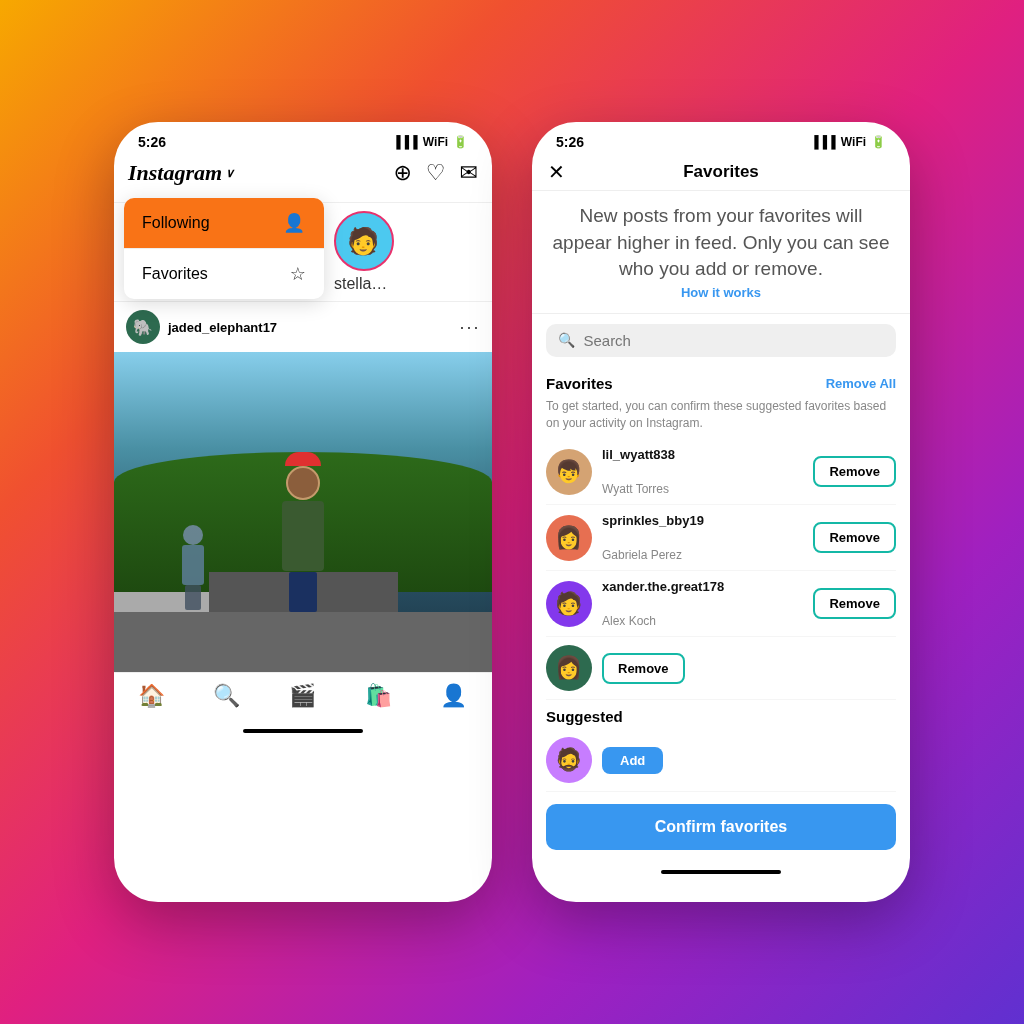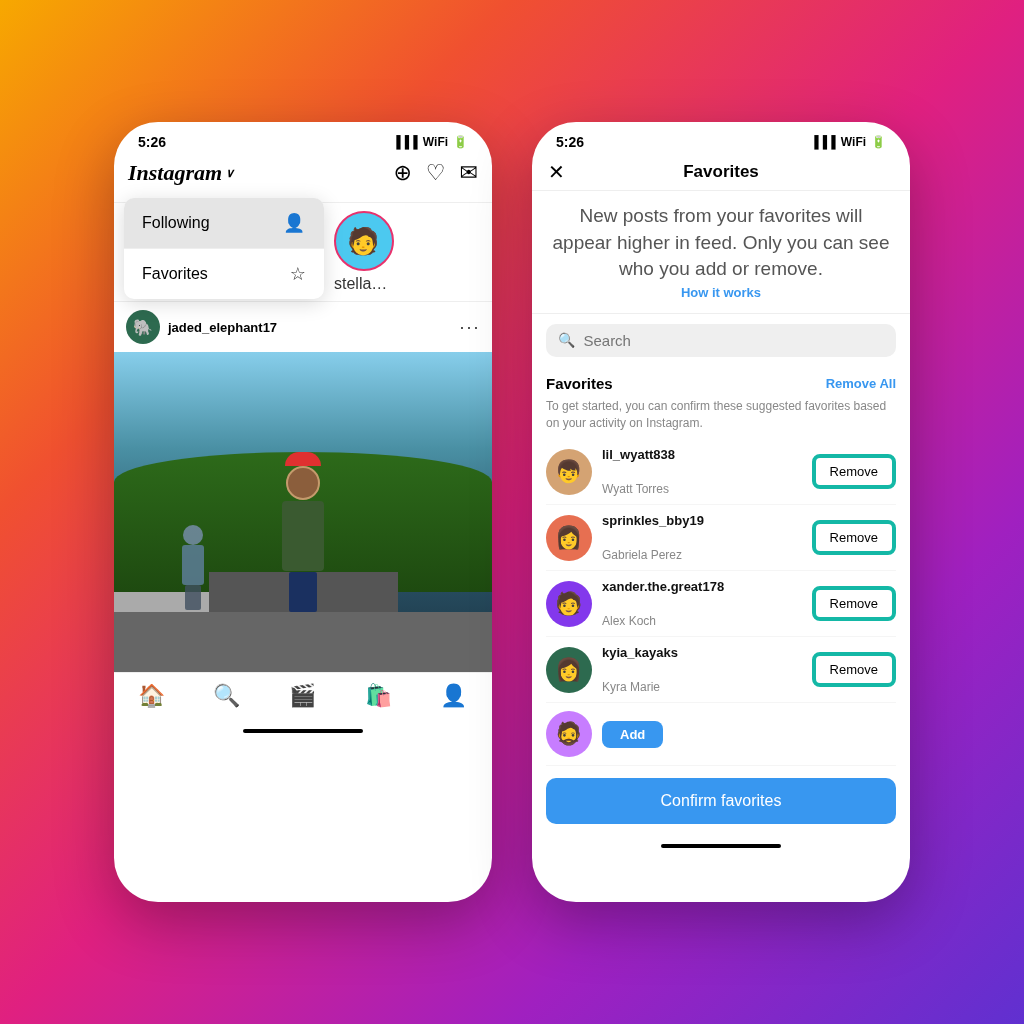--- a/index.html
+++ b/index.html
@@ -72,21 +72,21 @@
     .dropdown-item {
       display: flex;
       align-items: center;
       justify-content: space-between;
       padding: 14px 18px;
       font-size: 16px;
       font-weight: 500;
       cursor: pointer;
     }
     .dropdown-item:first-child {
-      background: #e5e5e5;
+      background: #f97316;
       border-bottom: 1px solid #eee;
     }
     .dropdown-item .item-icon { font-size: 18px; color: #333; }
 
     
     .stories-row {
       display: flex;
       gap: 10px;
       padding: 8px 10px;
       overflow-x: hidden;
@@ -225,25 +225,25 @@
       flex-shrink: 0;
       display: flex;
       align-items: center;
       justify-content: center;
       font-size: 22px;
     }
     .user-info { flex: 1; }
     .user-handle { font-size: 13px; font-weight: 600; color: #111; }
     .user-name { font-size: 12px; color: #888; margin-top: 20px; }
     .remove-btn {
-      border: 4px solid #14b8a6;
+      border: 2px solid #14b8a6;
       border-radius: 8px;
       padding: 6px 14px;
       font-size: 13px;
-      font-weight: 400;
+      font-weight: 700;
       background: #fff;
       cursor: pointer;
       white-space: nowrap;
     }
     .add-btn {
       border: none;
       border-radius: 8px;
       padding: 6px 18px;
       font-size: 13px;
       font-weight: 600;
@@ -254,21 +254,21 @@
 
     .confirm-btn-wrap { padding: 12px 14px 20px; }
     .confirm-btn {
       width: 100%;
       padding: 14px;
       background: #3897f0;
       color: #fff;
       border: none;
       border-radius: 10px;
       font-size: 16px;
-      font-weight: 400;
+      font-weight: 700;
       cursor: pointer;
     }
     .home-indicator2 { width: 120px; height: 4px; background: #000; border-radius: 2px; margin: 0 auto 8px; }
 
     
     .av1 { background: #d4a373; }
     .av2 { background: #c77dff; }
     .av3 { background: #4cc9f0; }
     .av4 { background: #2d6a4f; }
     .av5 { background: #e76f51; }
@@ -425,28 +425,27 @@
     <div class="user-row">
       <div class="user-avatar av6">🧑</div>
       <div class="user-info">
         <div class="user-handle">xander.the.great178</div>
         <div class="user-name">Alex Koch</div>
       </div>
       <button class="remove-btn">Remove</button>
     </div>
     <div class="user-row">
       <div class="user-avatar av4">👩</div>
-      <div class="user-info">
-        <div class="user-handle">kyia_kayaks</div>
-        <div class="user-name">Kyra Marie</div>
-      </div>
       <button class="remove-btn">Remove</button>
     </div>
   </div>
 
+  <div class="section-header">
+    <span class="section-title">Suggested</span>
+  </div>
 
   <div class="user-list">
     <div class="user-row">
       <div class="user-avatar av2">🧔</div>
       <button class="add-btn">Add</button>
     </div>
   </div>
 
   <div class="confirm-btn-wrap">
     <button class="confirm-btn">Confirm favorites</button>

